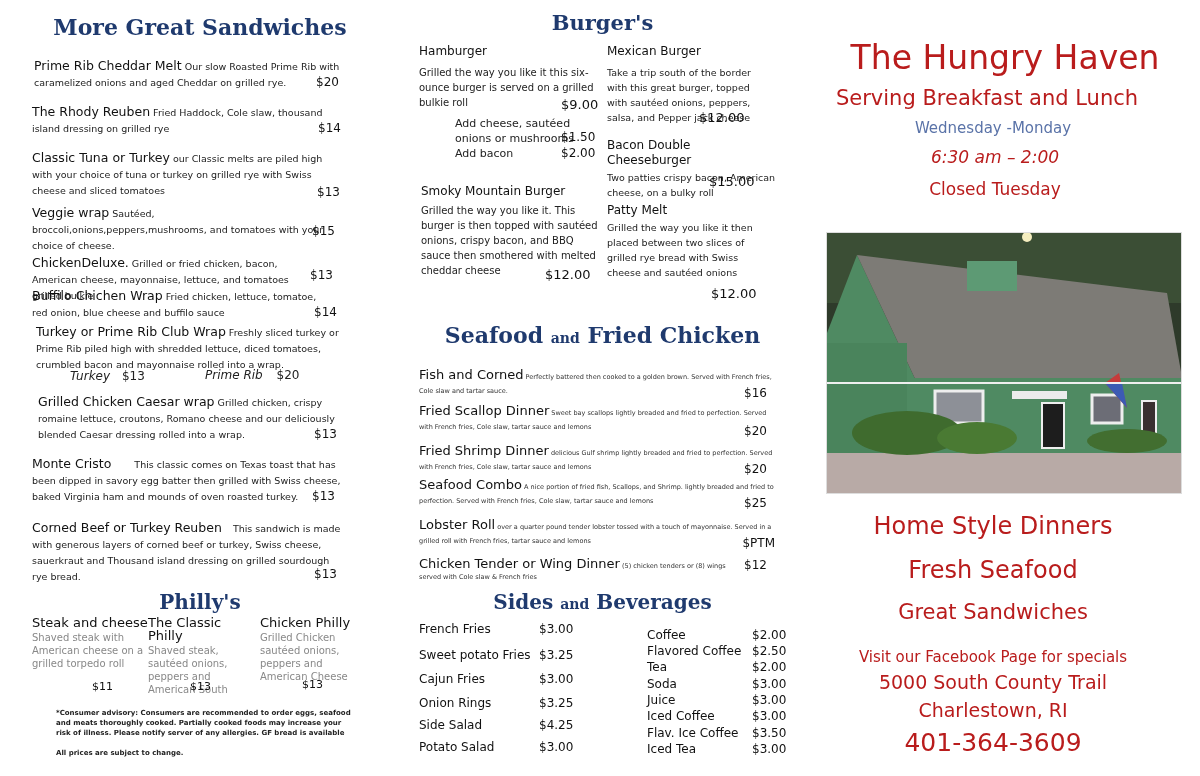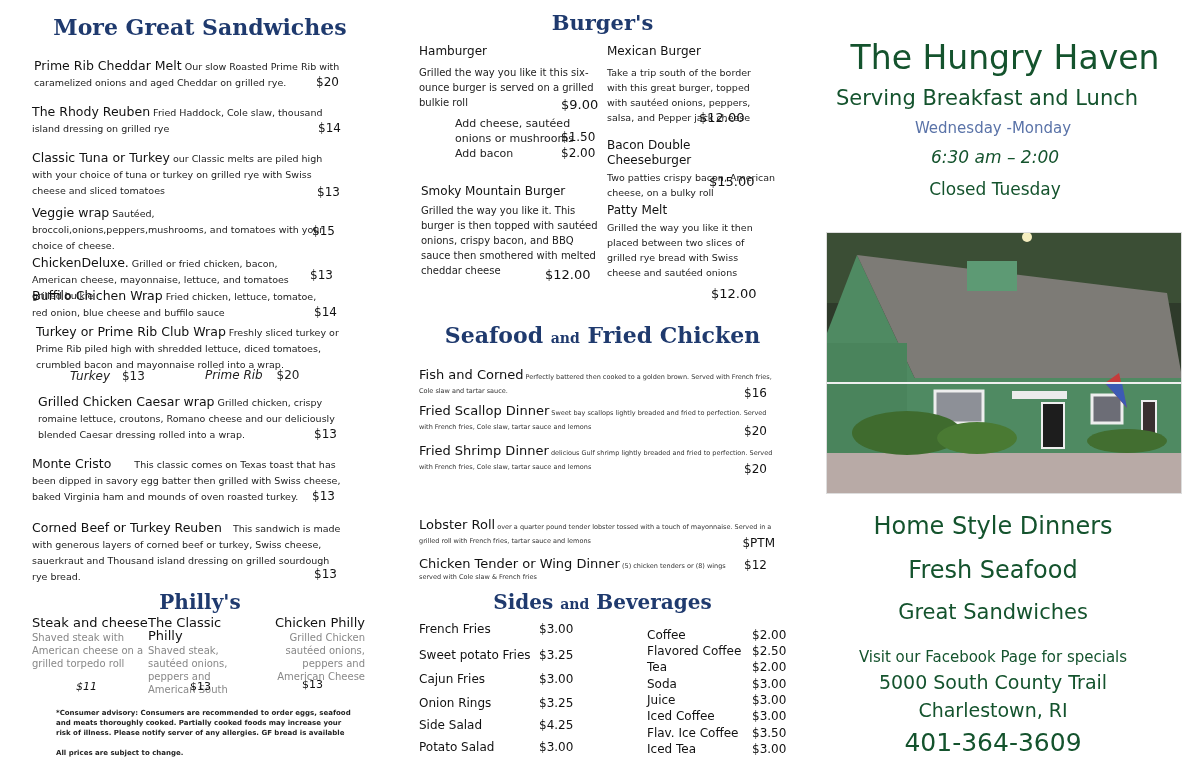--- a/index.html
+++ b/index.html
@@ -1,18 +1,18 @@
 <!DOCTYPE html>
 <html><head>
 <meta charset="utf-8">
 <style>
   * { box-sizing: border-box; margin: 0; padding: 0; }
   html, body { width: 1200px; height: 776px; background: #ffffff; overflow: hidden; }
   body { position: relative; font-family: "DejaVu Sans", sans-serif; color: #111; }
-  .navy { color: #14532d; }
+  .navy { color: #b91c1c; }
   .serif-h { font-family: "DejaVu Serif", "Liberation Serif", serif; font-weight: bold; color: #1f3a6e; }
   .panel { position: absolute; top: 0; height: 572px; }
   #left { left: 0; width: 400px; }
   #mid { left: 405px; width: 395px; }
   #right { left: 810px; width: 390px; }
 
   .sec-title { position: absolute; text-align: center; width: 100%; font-size: 22px; }
   .sec-title .small { font-size: 14px; }
 
   .item { position: absolute; font-size: 9.5px; line-height: 16px; color: #222; }
@@ -113,28 +113,28 @@
     <span class="name">Corned Beef or Turkey Reuben</span>
     <span style="margin-left:8px;">This sandwich is made with generous layers of corned beef or turkey, Swiss cheese, sauerkraut and Thousand island dressing on grilled sourdough rye bread.</span>
     <span class="price" style="left:282px; top:46px;">$13</span>
   </div>
 
   <div class="sec-title serif-h" style="top:590px; font-size:20px;">Philly's</div>
 
   <div class="phil" style="left:32px;">
     <span class="pname">Steak and cheese</span>
     <span>Shaved steak with American cheese on a grilled torpedo roll</span>
-    <span class="pprice" style="left:44px; top:64px;font-style:italic;">$11</span>
+    <span class="pprice" style="left:60px; top:64px;">$11</span>
   </div>
   <div class="phil" style="left:148px; width:105px;">
     <span class="pname">The Classic Philly</span>
     <span>Shaved steak, sautéed onions, peppers and American South</span>
     <span class="pprice" style="left:42px; top:64px;">$13</span>
   </div>
-  <div class="phil" style="left:260px; width:105px;text-align:right;">
+  <div class="phil" style="left:260px; width:105px;">
     <span class="pname">Chicken Philly</span>
     <span>Grilled Chicken sautéed onions, peppers and American Cheese</span>
     <span class="pprice" style="left:42px; top:62px;">$13</span>
   </div>
 
   <div class="advisory">
     <span>*Consumer advisory: Consumers are recommended to order eggs, seafood and meats thoroughly cooked. Partially cooked foods may increase your risk of illness. Please notify server of any allergies. GF bread is available</span>
     <span class="gap"></span>
     <span>All prices are subject to change.</span>
   </div>
@@ -194,20 +194,25 @@
   </div>
   <div class="sf" style="top:404px;">
     <span class="sname">Fried Scallop Dinner</span>
     <span>Sweet bay scallops lightly breaded and fried to perfection. Served with French fries, Cole slaw, tartar sauce and lemons</span>
     <span class="sprice" style="top:20px;">$20</span>
   </div>
   <div class="sf" style="top:444px;">
     <span class="sname">Fried Shrimp Dinner</span>
     <span>delicious Gulf shrimp lightly breaded and fried to perfection. Served with French fries, Cole slaw, tartar sauce and lemons</span>
     <span class="sprice" style="top:18px;">$20</span>
+  </div>
+  <div class="sf" style="top:478px;">
+    <span class="sname">Seafood Combo</span>
+    <span>A nice portion of fried fish, Scallops, and Shrimp. lightly breaded and fried to perfection. Served with French fries, Cole slaw, tartar sauce and lemons</span>
+    <span class="sprice" style="top:18px;">$25</span>
   </div>
   <div class="sf" style="top:518px;">
     <span class="sname">Lobster Roll</span>
     <span>over a quarter pound tender lobster tossed with a touch of mayonnaise. Served in a grilled roll with French fries, tartar sauce and lemons</span>
     <span class="sprice" style="top:18px; right:4px;">$PTM</span>
   </div>
   <div class="sf" style="top:558px; line-height:11px; width:330px;">
     <span class="sname">Chicken Tender or Wing Dinner</span>
     <span>(5) chicken tenders or (8) wings served with Cole slaw &amp; French fries</span>
     <span class="sprice" style="top:2px; right:-18px;">$12</span>

